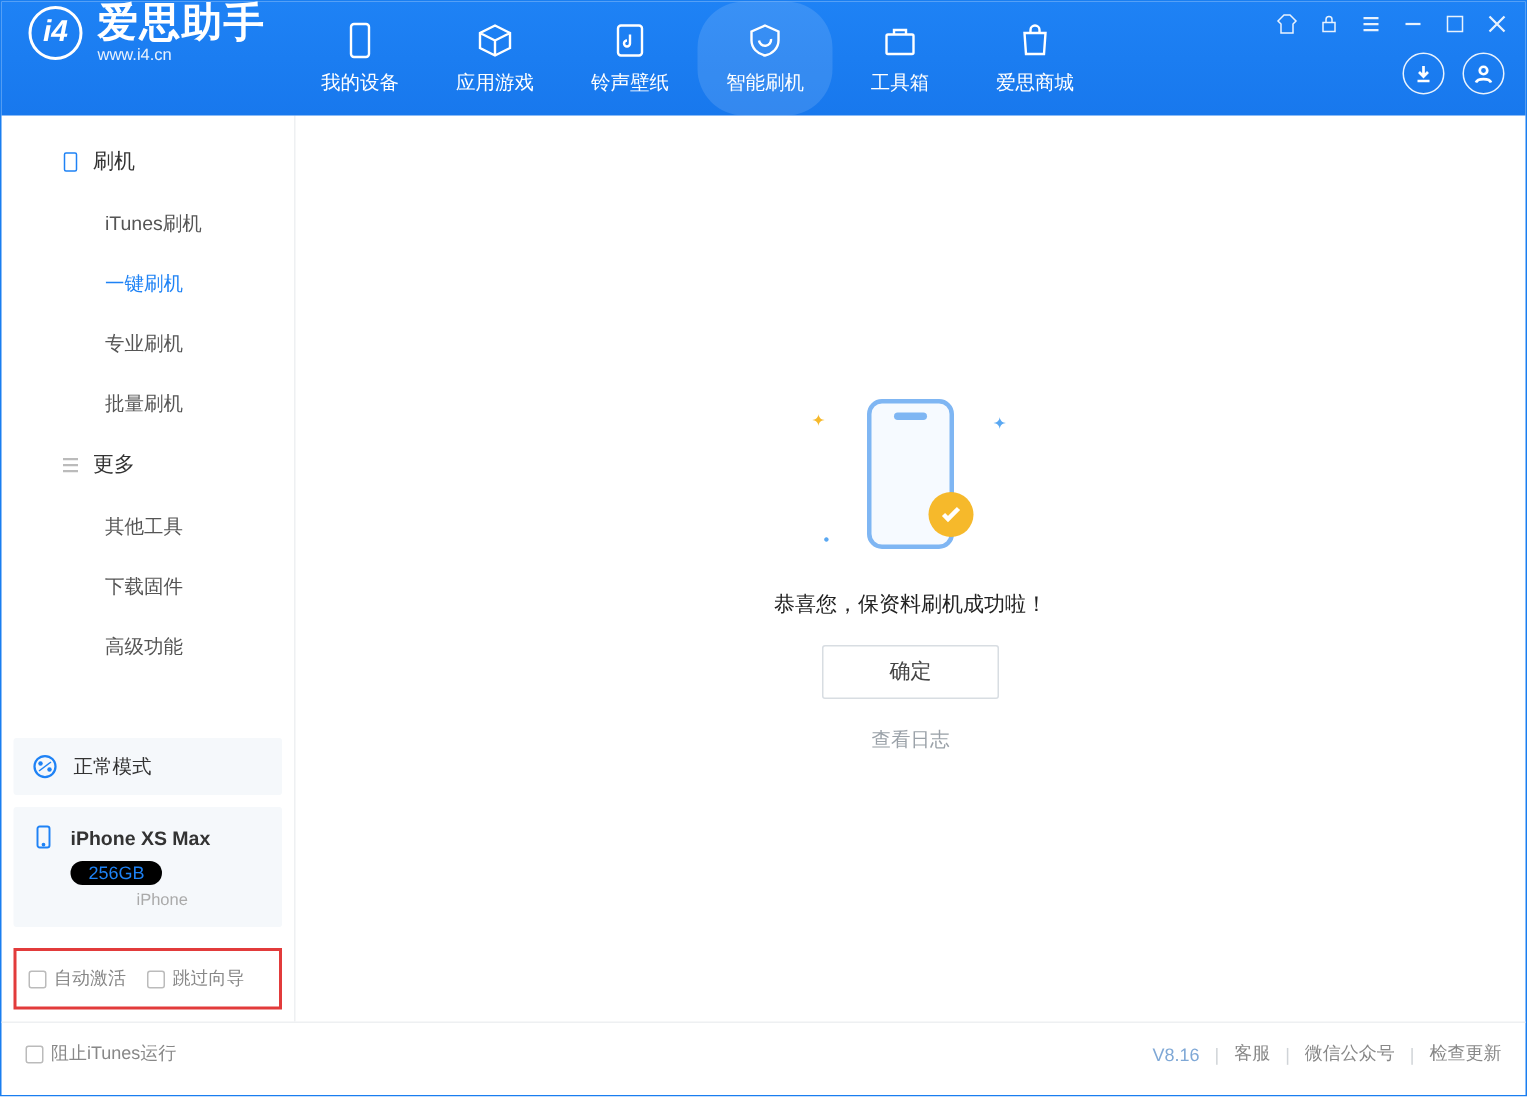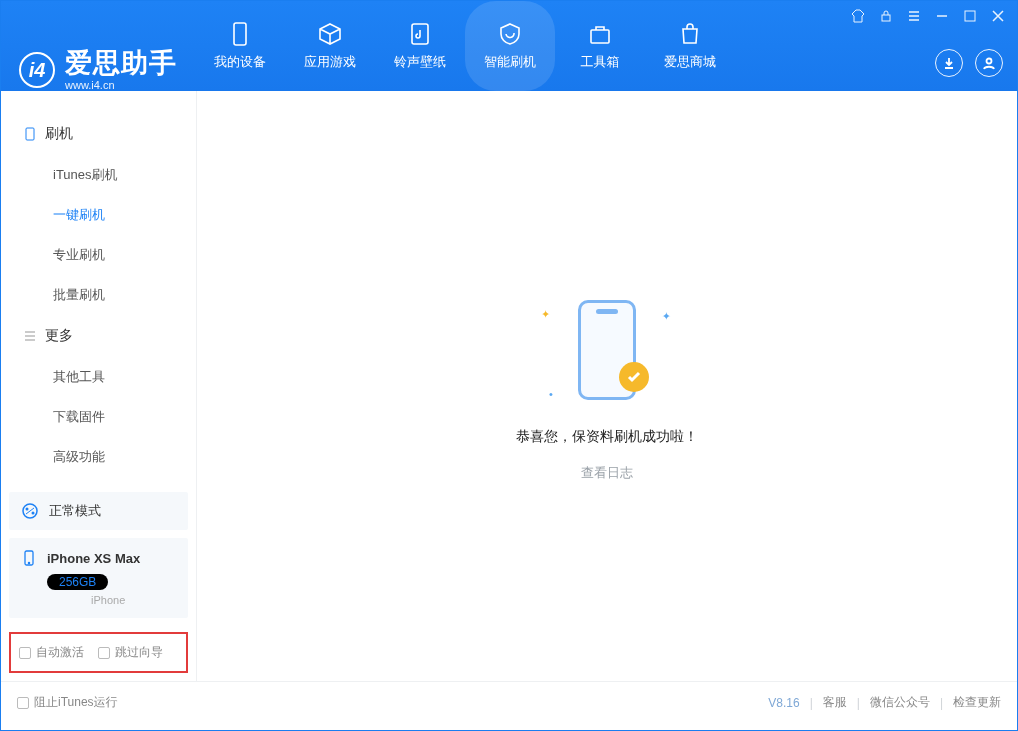--- a/index.html
+++ b/index.html
@@ -1,36 +1,36 @@
 <!DOCTYPE html>
 <html><head>
 <meta charset="utf-8">
 <style>
 * { margin: 0; padding: 0; box-sizing: border-box; font-family: "Microsoft YaHei", Arial, sans-serif; }
 body { background: #fff; }
 .window { width: 1018px; height: 731px; border: 1px solid #1a7ef0; display: flex; flex-direction: column; background: #fff; }
-.titlebar { height: 90px; background: linear-gradient(to bottom, #1e82f5, #1878ed); display: flex; align-items: flex-end; color: #fff; position: relative; }
+.titlebar { height: 76px; background: linear-gradient(to bottom, #1e82f5, #1878ed); display: flex; align-items: flex-start; color: #fff; position: relative; }
 .logo-area { display: flex; align-items: center; padding: 0 12px 0 18px; }
 .logo-icon { width: 36px; height: 36px; border-radius: 50%; border: 2px solid #fff; display: flex; align-items: center; justify-content: center; margin-right: 10px; font-weight: bold; font-style: italic; font-size: 20px; }
 .logo-text { display: flex; flex-direction: column; line-height: 1.1; }
 .logo-title { font-size: 27px; font-weight: bold; letter-spacing: 1px; }
 .logo-sub { font-size: 11px; opacity: .9; }
 .navtabs { display: flex; height: 100%; margin-left: 6px; }
 .navtab { width: 90px; display: flex; flex-direction: column; align-items: center; justify-content: center; gap: 6px; font-size: 13px; cursor: pointer; }
 .navtab.active { background: rgba(255,255,255,.12); border-radius: 31px; }
 .navtab svg { width: 26px; height: 26px; fill: none; stroke: #fff; stroke-width: 1.6; }
 .titlebar-right { position: absolute; right: 12px; top: 0; height: 100%; display: flex; flex-direction: column; align-items: flex-end; justify-content: space-between; padding: 8px 0; }
 .winbtns { display: flex; gap: 14px; color: #fff; font-size: 13px; align-items: center; }
 .winbtn { cursor: pointer; opacity: .9; width: 14px; height: 14px; display: flex; align-items: center; justify-content: center; }
 .userbtns { display: flex; gap: 12px; align-items: center; padding-bottom: 6px; padding-right: 2px; }
 .circbtn { width: 28px; height: 28px; border: 1.5px solid rgba(255,255,255,.9); border-radius: 50%; display: flex; align-items: center; justify-content: center; cursor: pointer; }
 .circbtn svg { width: 14px; height: 14px; stroke: #fff; fill: none; stroke-width: 1.8; }
 .body { flex: 1; display: flex; min-height: 0; }
 .sidebar { width: 196px; border-right: 1px solid #eef0f2; display: flex; flex-direction: column; }
-.sidemenu { flex: 1; padding-top: 22px; overflow: auto; }
+.sidemenu { flex: 1; padding-top: 10px; overflow: auto; margin-left: 17px; }
 .side-group { display: flex; align-items: center; gap: 8px; padding: 12px 22px; color: #333; font-size: 14px; font-weight: 500; }
 .side-group svg { width: 14px; height: 14px; }
 .side-item { padding: 11px 22px 11px 52px; font-size: 13px; color: #555; cursor: pointer; }
 .side-item.active { color: #1e82f5; }
 .device-block { background: #f5f8fb; margin: 8px; border-radius: 2px; padding: 10px 12px; display: flex; align-items: center; gap: 10px; font-size: 13px; color: #333; }
 .device-block.mode svg { width: 18px; height: 18px; }
 .device-card { background: #f5f8fb; margin: 0 8px 8px 8px; border-radius: 2px; padding: 12px; }
 .device-row1 { display: flex; align-items: center; gap: 10px; }
 .device-row1 svg { width: 16px; height: 16px; }
 .device-name { font-size: 13px; font-weight: 600; color: #333; }
@@ -230,20 +230,21 @@
         <div class="checkmark">
             <svg viewBox="0 0 16 16">
               <path d="M3 8l3 3 7-7"></path>
             </svg>
           </div>
         <span class="sparkle s1">✦</span>
         <span class="sparkle s2">✦</span>
         <span class="sparkle s3">•</span>
       </div>
       <div class="success-text">恭喜您，保资料刷机成功啦！</div>
+      <button class="ok-btn">确定</button>
       <a class="loglink">查看日志</a>
     </div>
   </div>
 
   <div class="footer">
     <div class="left">
       <label class="chk">
         <span class="box"></span>
         <span>阻止iTunes运行</span>
       </label>

